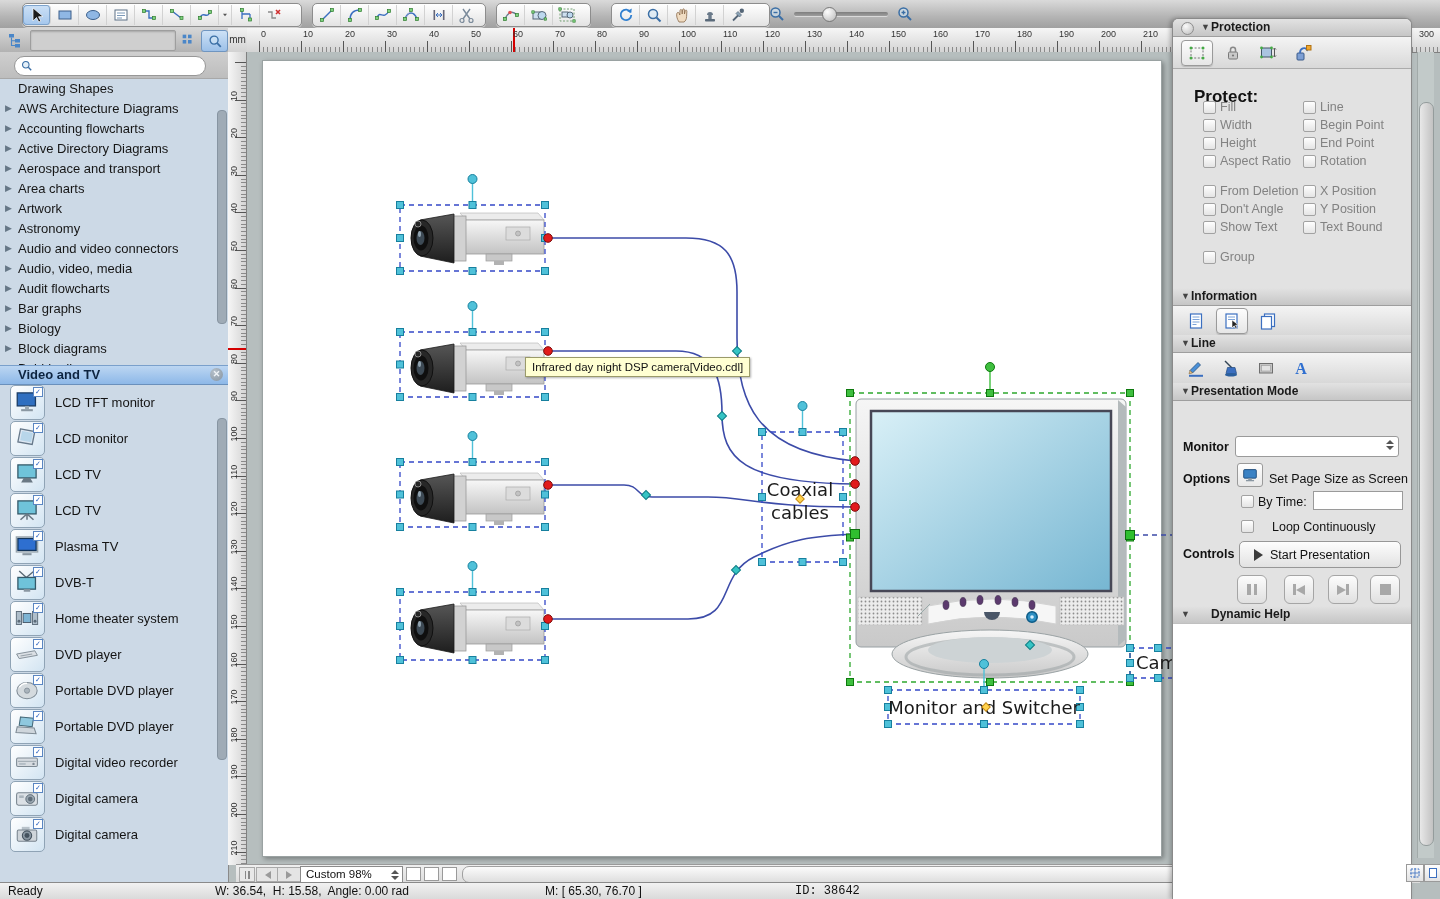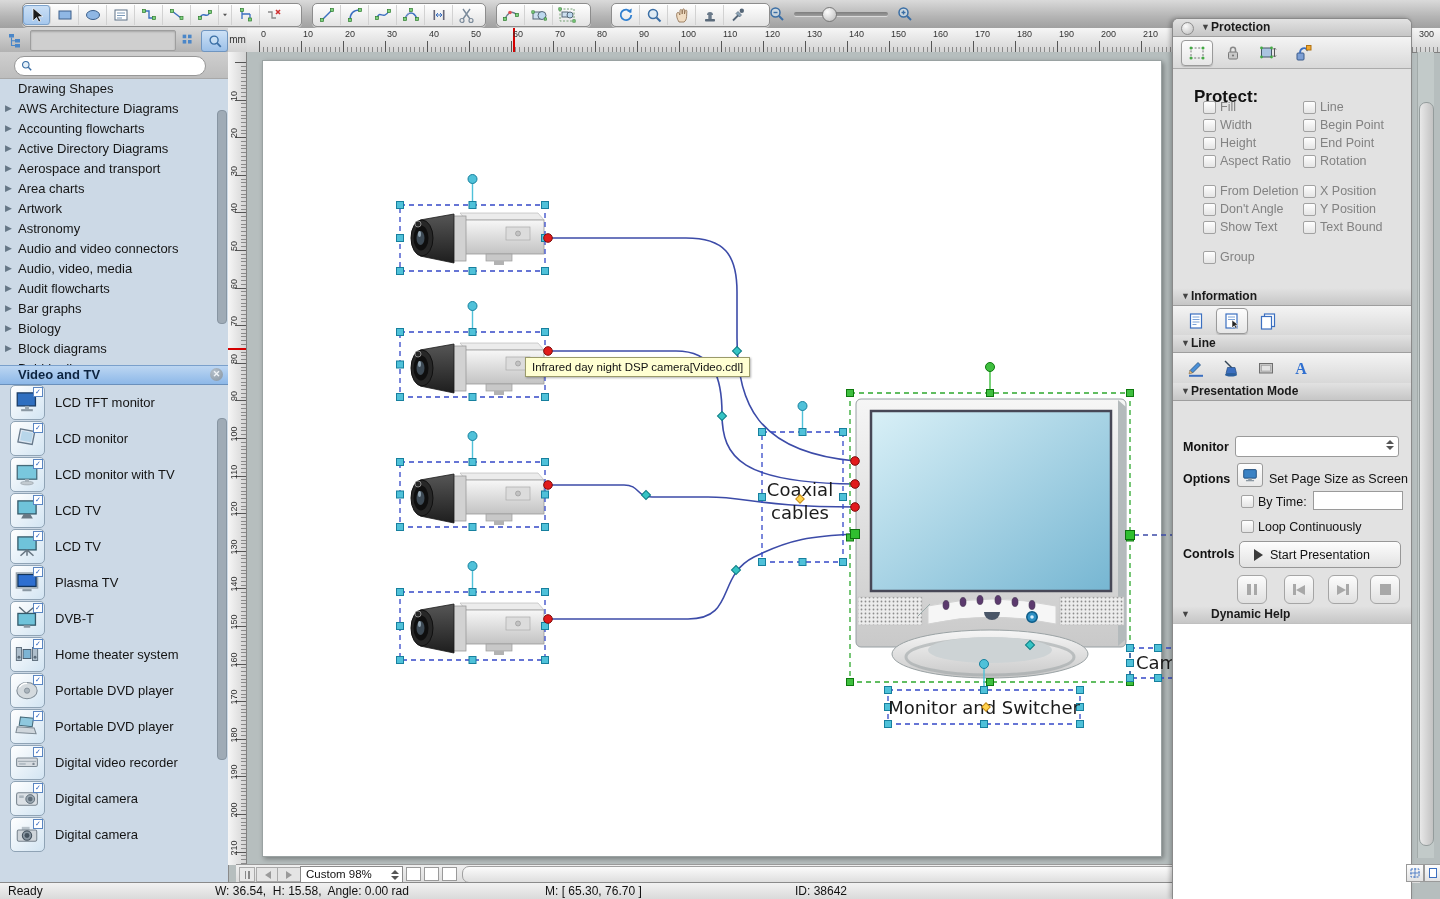--- a/index.html
+++ b/index.html
@@ -682,29 +682,20 @@
             <svg viewBox="0 0 20 20" width="26" height="26">
               <use href="#lib-lcd-mon"></use>
             </svg>
             <span class="libchk"></span>
           </div>
           <div class="liblabel">LCD monitor</div>
         </div>
         <div class="librow">
           <div class="libicon">
             <svg viewBox="0 0 20 20" width="26" height="26">
-              <use href="#lib-lcd-mon-tv"></use>
-            </svg>
-            <span class="libchk"></span>
-          </div>
-          <div class="liblabel">LCD monitor with TV</div>
-        </div>
-        <div class="librow">
-          <div class="libicon">
-            <svg viewBox="0 0 20 20" width="26" height="26">
               <use href="#lib-lcd-tv-a"></use>
             </svg>
             <span class="libchk"></span>
           </div>
           <div class="liblabel">LCD TV</div>
         </div>
         <div class="librow">
           <div class="libicon">
             <svg viewBox="0 0 20 20" width="26" height="26">
               <use href="#lib-lcd-tv-b"></use>
@@ -732,20 +723,29 @@
           <div class="liblabel">DVB-T</div>
         </div>
         <div class="librow">
           <div class="libicon">
             <svg viewBox="0 0 20 20" width="26" height="26">
               <use href="#lib-theater"></use>
             </svg>
             <span class="libchk"></span>
           </div>
           <div class="liblabel">Home theater system</div>
+        </div>
+        <div class="librow">
+          <div class="libicon">
+            <svg viewBox="0 0 20 20" width="26" height="26">
+              <use href="#lib-dvd"></use>
+            </svg>
+            <span class="libchk"></span>
+          </div>
+          <div class="liblabel">DVD player</div>
         </div>
         <div class="librow">
           <div class="libicon">
             <svg viewBox="0 0 20 20" width="26" height="26">
               <use href="#lib-pdvd1"></use>
             </svg>
             <span class="libchk"></span>
           </div>
           <div class="liblabel">Portable DVD player</div>
         </div>
@@ -1104,21 +1104,21 @@
         <i></i>
         <i></i>
       </div>
     <div class="hthumb"></div>
   </div>
 
   <div class="statusbar">
     <span style="left:8px;">Ready</span>
     <span style="left:215px;">W: 36.54,  H: 15.58,  Angle: 0.00 rad</span>
     <span style="left:545px;">M: [ 65.30, 76.70 ]</span>
-    <span style="left:795px;">ID: 38642</span>
+    <span style="left:795px;font-family:Liberation Mono, monospace;">ID: 38642</span>
   </div>
 
   <div class="panel">
 
     <div class="sec" style="top:0;height:269px;">
       <div class="phead" style="border-radius:6px 6px 0 0;">
         <div class="pclose"></div>
         <span class="tri">▼</span>
           <div class="t">Protection</div>
       </div>
@@ -1267,21 +1267,21 @@
         <div class="sqbtn" style="left:64px;top:62px;">
             <svg width="18" height="18">
               <use href="#pi-monitor"></use>
             </svg>
           </div>
         <span style="position:absolute;left:96px;top:71px;color:#111;">Set Page Size as Screen</span>
         <div class="cb" style="left:68px;top:94px;"></div>
         <span style="position:absolute;left:85px;top:94px;color:#111;">By Time:</span>
         <input class="txtinput" style="left: 140px; top: 90px; width: 82px;">
         <div class="cb" style="left:68px;top:119px;"></div>
-        <span style="position:absolute;left:85px;top:119px;color:#111;">Loop Continuously</span>
+        <span style="position:absolute;left:99px;top:119px;color:#111;">Loop Continuously</span>
         <span class="plab" style="left:10px;top:146px;">Controls</span>
         <div class="startbtn" style="left:66px;top:140px;width:160px;">
           <span class="ply"></span>
           <span>Start Presentation</span>
         </div>
         <div class="pbtn" style="left:64px;top:174px;">
             <span class="bars">
               <i></i>
               <i></i>
             </span>

